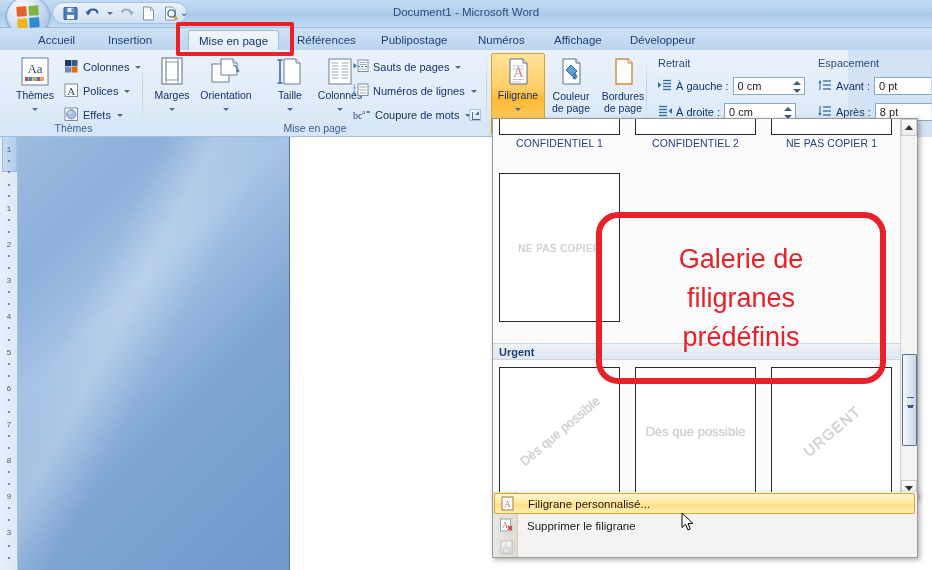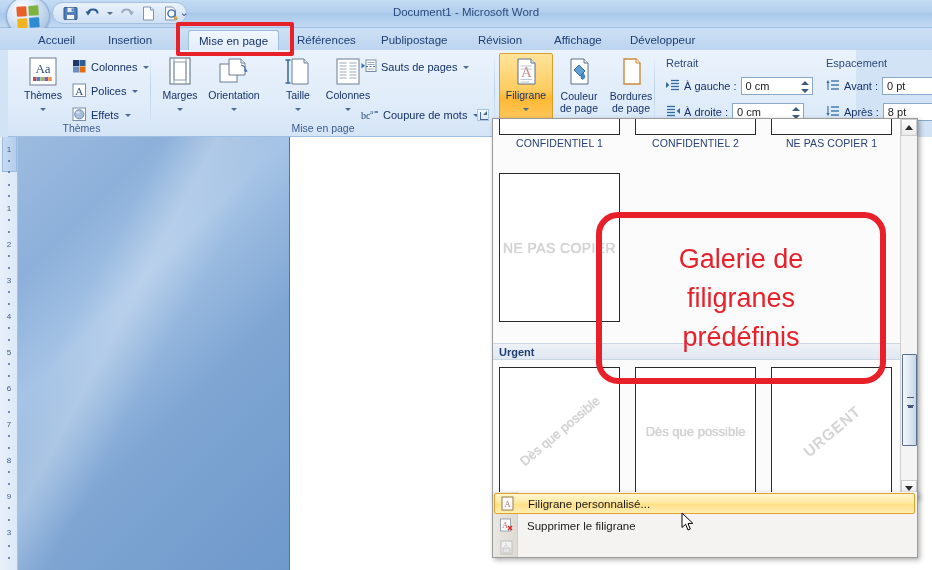--- a/index.html
+++ b/index.html
@@ -75,21 +75,21 @@
   }
   .tab.active {
     background: linear-gradient(to bottom, #f0f6fd, #e4eefa);
     border: 1px solid #9fbfe0; border-bottom: none;
     border-radius: 3px 3px 0 0;
     color: #15326b;
   }
 
   
   #ribbon {
-    position: absolute; left: 8px; top: 50px; width: 848px; height: 87px;
+    position: absolute; left: 0; top: 50px; width: 848px; height: 87px;
     background: linear-gradient(to bottom, #eaf2fc 0%, #e0ecf9 60%, #d5e5f7 100%);
     border-bottom: 1px solid #9dbfe4;
   }
   .group {
     position: absolute; top: 1px; height: 84px;
   }
   .group::after {
     content:''; position:absolute; right:0; top:4px; bottom:10px; width:1px;
     background: linear-gradient(to bottom, rgba(255,255,255,0), #b9d0e8, rgba(255,255,255,0));
   }
@@ -357,21 +357,21 @@
     </div>
     <div id="qat-more"></div>
   </div>
 
   <div id="tabstrip">
     <div class="tab" style="left:28px;">Accueil</div>
     <div class="tab" style="left:98px;">Insertion</div>
     <div class="tab active" style="left:188px;">Mise en page</div>
     <div class="tab" style="left:287px;">Références</div>
     <div class="tab" style="left:371px;">Publipostage</div>
-    <div class="tab" style="left:468px;">Révision</div>
+    <div class="tab" style="left:468px;">Numéros</div>
     <div class="tab" style="left:544px;">Affichage</div>
     <div class="tab" style="left:620px;">Développeur</div>
   </div>
 
   <div id="ribbon">
 
     <div class="group" style="left:4px; width:139px;">
       <div class="big-btn" style="left:4px;">
         <span class="ico">
           <svg width="32" height="32" viewBox="0 0 32 32">
@@ -503,20 +503,35 @@
             <line x1="6.5" y1="5.5" x2="13.5" y2="5.5" stroke="#9aa9bc"></line>
             <line x1="5" y1="7.5" x2="15" y2="7.5" stroke="#3c6fa8" stroke-dasharray="2 1.5"></line>
             <line x1="6.5" y1="10" x2="13.5" y2="10" stroke="#9aa9bc"></line>
             <path d="M0.5 4 L4 6.8 L0.5 9.6 Z" fill="#3c6fa8"></path>
           </svg>
         </span>
         <span>Sauts de pages</span>
         <i class="dd-arrow"></i>
       </div>
 
+      <div class="small-btn" style="left:210px; top:30px;">
+        <span>
+          <svg width="16" height="14" viewBox="0 0 16 14">
+            <rect x="5" y="1" width="10" height="11.5" fill="#fff" stroke="#7a8ea6"></rect>
+            <line x1="6.5" y1="4" x2="13.5" y2="4" stroke="#9aa9bc"></line>
+            <line x1="6.5" y1="7" x2="13.5" y2="7" stroke="#9aa9bc"></line>
+            <line x1="6.5" y1="10" x2="13.5" y2="10" stroke="#9aa9bc"></line>
+            <text x="0" y="5" font-size="4.5" fill="#3c6fa8" font-family="Liberation Sans, sans-serif">1</text>
+            <text x="0" y="9" font-size="4.5" fill="#3c6fa8" font-family="Liberation Sans, sans-serif">2</text>
+            <text x="0" y="13" font-size="4.5" fill="#3c6fa8" font-family="Liberation Sans, sans-serif">3</text>
+          </svg>
+        </span>
+        <span>Numéros de lignes</span>
+        <i class="dd-arrow"></i>
+      </div>
 
       <div class="small-btn" style="left:210px; top:54px;">
         <span>
           <svg width="18" height="14" viewBox="0 0 18 14">
             <text x="0" y="12" font-size="10" fill="#1f3f73" font-family="Liberation Serif, serif">bc</text>
             <text x="9" y="7" font-size="7" fill="#1f3f73" font-family="Liberation Serif, serif">a</text>
             <line x1="13.5" y1="5" x2="17" y2="5" stroke="#1f3f73" stroke-width="1.2"></line>
           </svg>
         </span>
         <span>Coupure de mots</span>
@@ -710,21 +725,21 @@
         <div class="page" style="height:42px;"></div>
         <div class="cap">CONFIDENTIEL 2</div>
       </div>
       <div class="thumb" style="left:278px; top:-26px;">
         <div class="page" style="height:42px;"></div>
         <div class="cap">NE PAS COPIER 1</div>
       </div>
 
       <div class="thumb" style="left:6px; top:54px;">
         <div class="page" style="height:149px;">
-          <span class="wm-text" style="transform:translate(-50%,-50%); font-size:14px; letter-spacing:.4px;">NE PAS COPIER</span>
+          <span class="wm-text" style="transform:translate(-50%,-50%); font-size:10px; letter-spacing:.4px;">NE PAS COPIER</span>
         </div>
         <div class="cap"></div>
       </div>
 
       <div class="section-head" style="top:224px;">Urgent</div>
 
       <div class="thumb" style="left:6px; top:248px;">
         <div class="page" style="height:128px;">
           <span class="wm-text" style="transform:translate(-50%,-50%) rotate(-40deg); font-size:13px;">Dès que possible</span>
         </div>

